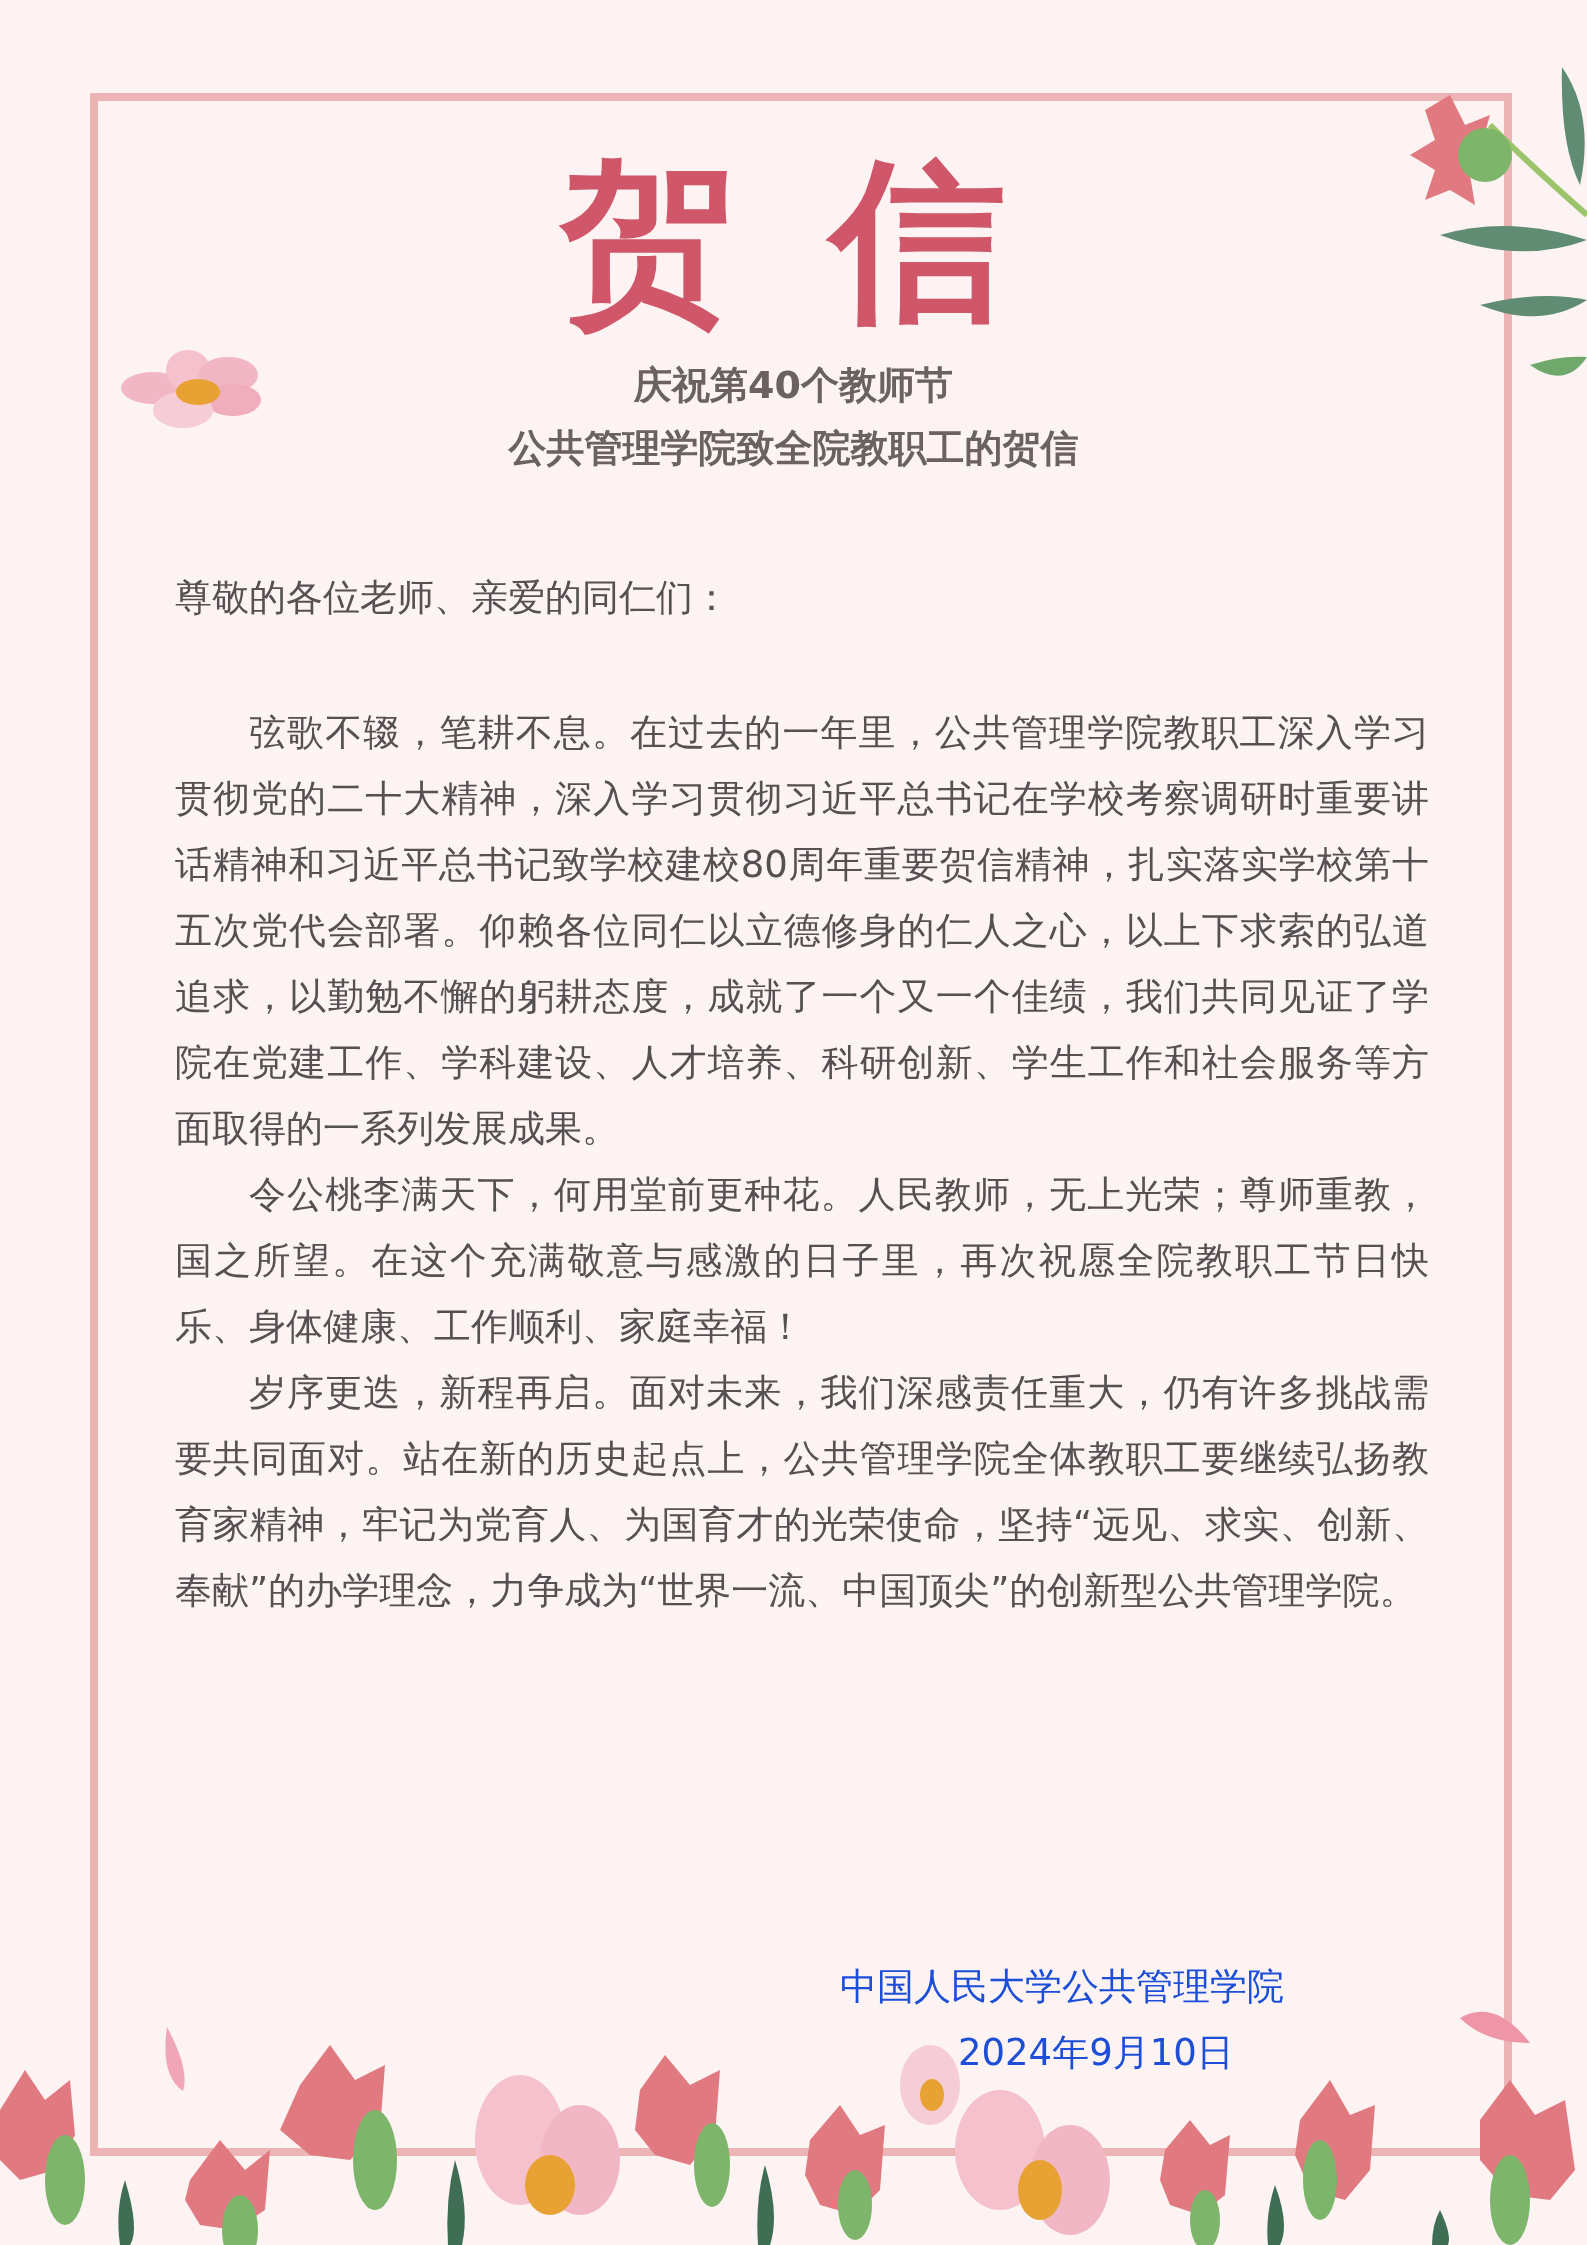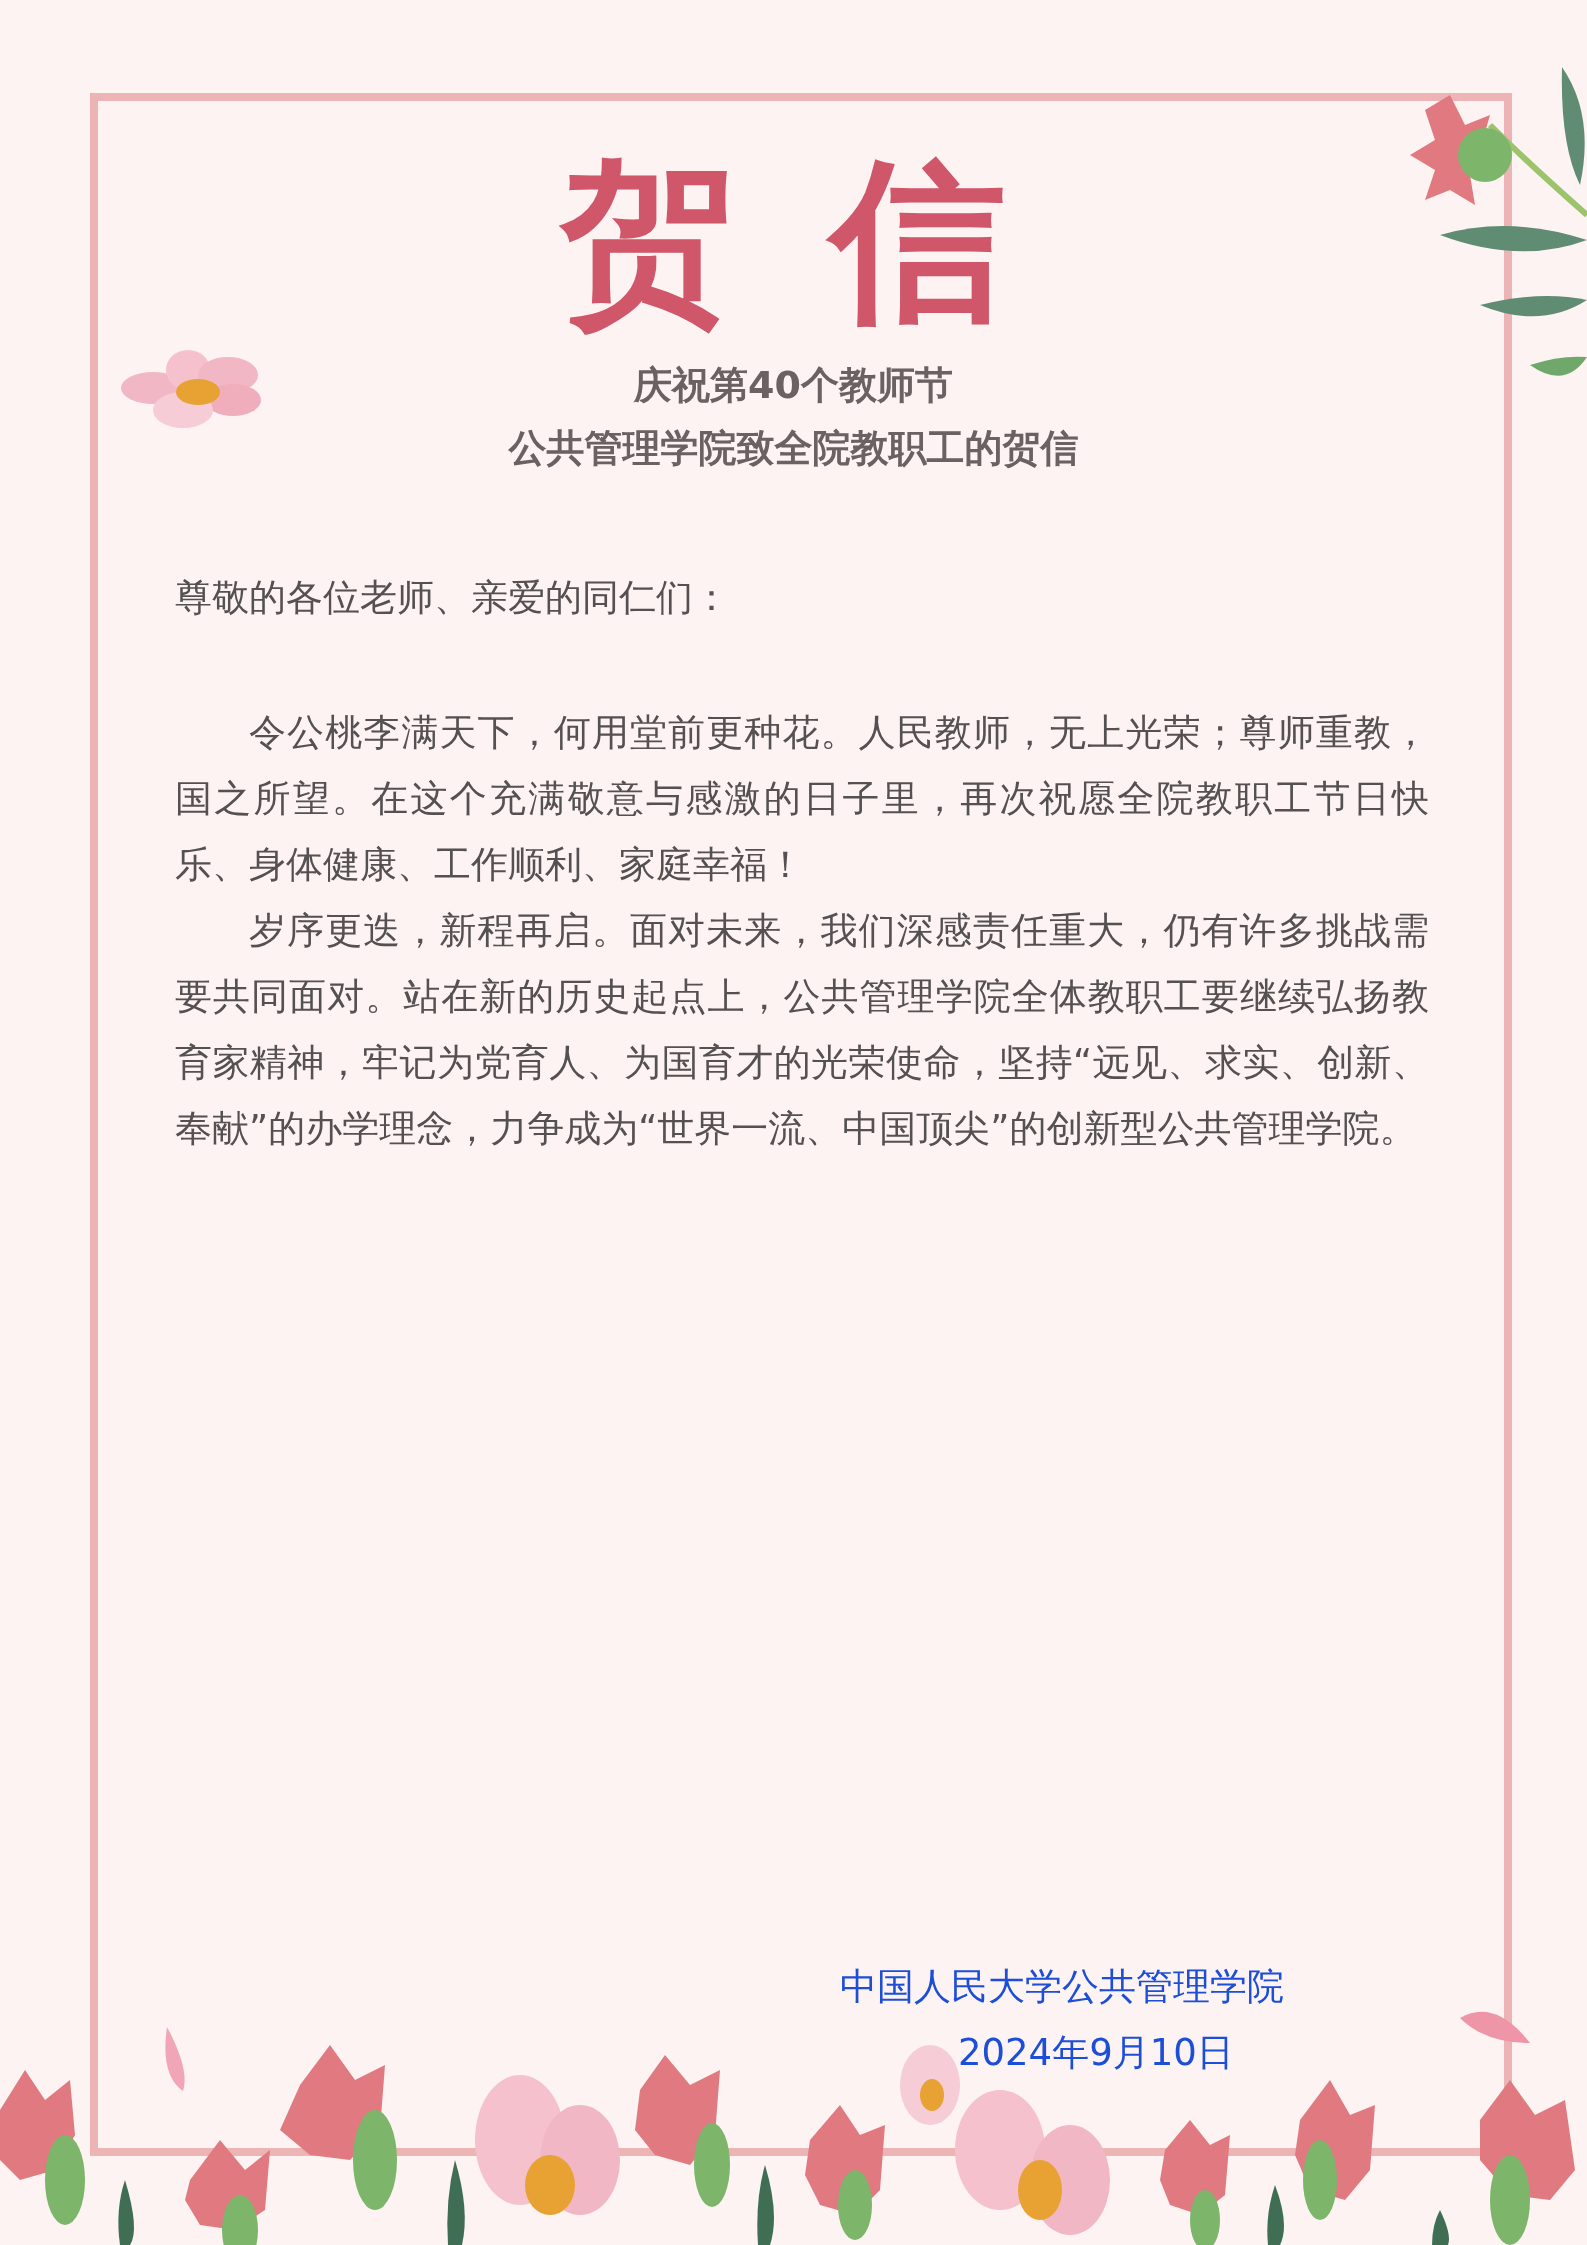--- a/index.html
+++ b/index.html
@@ -72,20 +72,21 @@
   <ellipse cx="80" cy="42" rx="22" ry="13" fill="#e8a233"></ellipse>
 </svg>
 
 <div class="title">贺信</div>
 <div class="subtitle sub1">庆祝第40个教师节</div>
 <div class="subtitle sub2">公共管理学院致全院教职工的贺信</div>
 
 <div class="salutation">尊敬的各位老师、亲爱的同仁们：</div>
 
 <div class="body-text">
+  <p>弦歌不辍，笔耕不息。在过去的一年里，公共管理学院教职工深入学习贯彻党的二十大精神，深入学习贯彻习近平总书记在学校考察调研时重要讲话精神和习近平总书记致学校建校80周年重要贺信精神，扎实落实学校第十五次党代会部署。仰赖各位同仁以立德修身的仁人之心，以上下求索的弘道追求，以勤勉不懈的躬耕态度，成就了一个又一个佳绩，我们共同见证了学院在党建工作、学科建设、人才培养、科研创新、学生工作和社会服务等方面取得的一系列发展成果。</p>
   <p>令公桃李满天下，何用堂前更种花。人民教师，无上光荣；尊师重教，国之所望。在这个充满敬意与感激的日子里，再次祝愿全院教职工节日快乐、身体健康、工作顺利、家庭幸福！</p>
   <p>岁序更迭，新程再启。面对未来，我们深感责任重大，仍有许多挑战需要共同面对。站在新的历史起点上，公共管理学院全体教职工要继续弘扬教育家精神，牢记为党育人、为国育才的光荣使命，坚持“远见、求实、创新、奉献”的办学理念，力争成为“世界一流、中国顶尖”的创新型公共管理学院。</p>
 </div>
 
 <div class="sign sign-org">中国人民大学公共管理学院</div>
 <div class="sign sign-date">2024年9月10日</div>
 
 <svg class="deco" style="left:155px;top:2025px" width="40" height="70" viewBox="0 0 40 70">
   <path d="M12 2 Q35 45 28 66 Q5 50 12 2Z" fill="#f1a6b8"></path>
 </svg>

